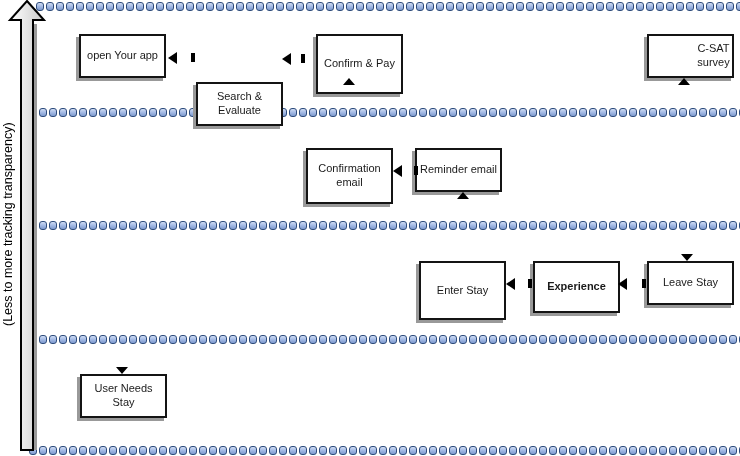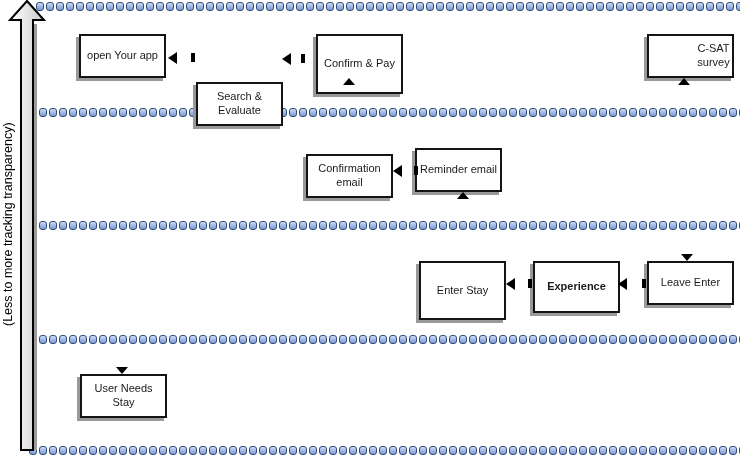--- a/index.html
+++ b/index.html
@@ -434,34 +434,34 @@
       </div>
       <div class="jbox" style="left: 196px; top: 34px; width: 87px; height: 44px; margin-top: 48px;">
         <span>Search &amp; Evaluate</span>
       </div>
       <div class="jbox" style="left: 316px; top: 34px; width: 87px; height: 60px;">
         <span>Confirm &amp; Pay</span>
       </div>
       <div class="jbox" style="left: 647px; top: 34px; width: 87px; height: 44px; padding-left: 48px;">
         <span>C-SAT survey</span>
       </div>
-      <div class="jbox" style="left: 306px; top: 154px; width: 87px; height: 44px;">
+      <div class="jbox" style="left: 306px; top: 148px; width: 87px; height: 56px;">
         <span>Confirmation email</span>
       </div>
       <div class="jbox" style="left: 415px; top: 148px; width: 87px; height: 44px;">
         <span>Reminder email</span>
       </div>
       <div class="jbox" style="left: 419px; top: 261px; width: 87px; height: 59px;">
         <span>Enter Stay</span>
       </div>
       <div class="jbox" style="left: 533px; top: 261px; width: 87px; height: 52px; font-weight: bold;">
         <span>Experience</span>
       </div>
       <div class="jbox" style="left: 647px; top: 261px; width: 87px; height: 44px;">
-        <span>Leave Enter</span>
+        <span>Leave Stay</span>
       </div>
       <div class="jbox" style="left: 80px; top: 374px; width: 87px; height: 44px;">
         <span>User Needs Stay</span>
       </div>
     </div>
   <div id="connectors-layer">
       <div class="conn" style="left: 168px; top: 51px; width: 27px;">
         <div class="head"></div>
         <div class="nub"></div>
       </div>

